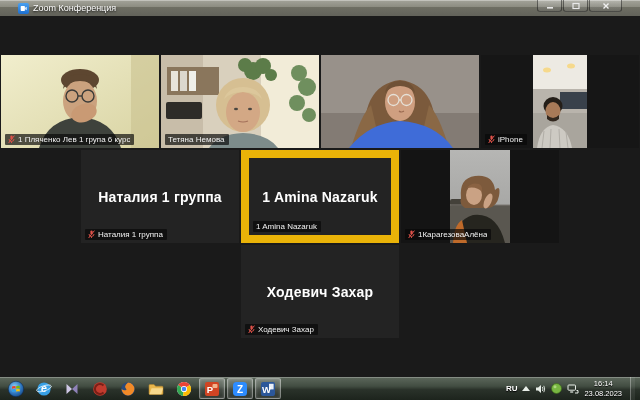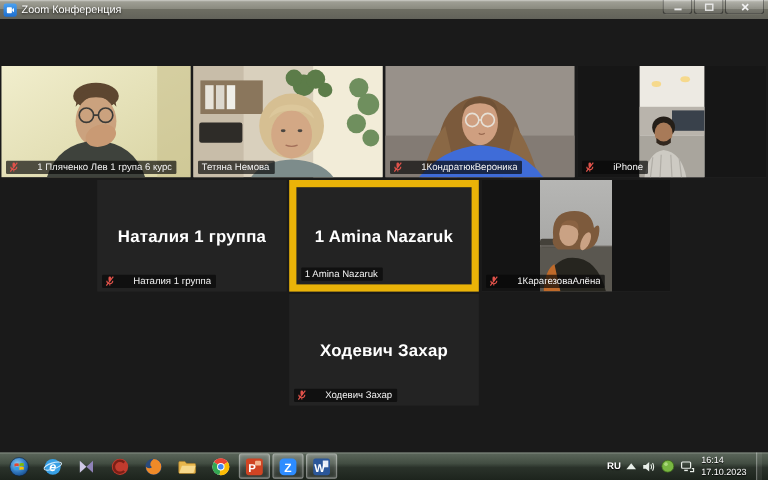--- a/index.html
+++ b/index.html
@@ -2,58 +2,58 @@
 <html><head>
 <meta charset="utf-8">
 <style>
   html,body{margin:0;padding:0;background:#000;}
   *{box-sizing:border-box;font-family:"Liberation Sans",sans-serif;}
   .screen{position:relative;width:640px;height:400px;overflow:hidden;background:#1a1a1a;}
 
   
   .titlebar{position:absolute;top:0;left:0;right:0;height:16px;
     background:linear-gradient(180deg,#a3a399 0%,#8b8b80 45%,#6e6e63 46%,#62625a 100%);
-    display:flex;align-items:center;padding:0 3px;box-shadow:inset 0 1px 0 rgba(255,255,255,.35),0 1px 0 #0a0a0a;}
+    display:flex;align-items:center;padding:0 18px;box-shadow:inset 0 1px 0 rgba(255,255,255,.35),0 1px 0 #0a0a0a;}
   .app-ico{width:11px;height:11px;border-radius:2px;background:linear-gradient(180deg,#4aa0f0,#1d6fd0);
     display:inline-flex;align-items:center;justify-content:center;margin-right:4px;flex:0 0 auto;}
   .title{font-size:9px;color:#fff;text-shadow:0 1px 2px rgba(0,0,0,.8);white-space:nowrap;}
   .wc{margin-left:auto;display:flex;gap:1px;align-self:flex-start;}
   .wcb{width:25px;height:12px;border:1px solid rgba(0,0,0,.45);border-top:none;
     background:linear-gradient(180deg,rgba(255,255,255,.22),rgba(120,120,120,.18));
     border-radius:0 0 3px 3px;display:flex;align-items:center;justify-content:center;color:#eee;}
   .wcb.close{width:33px;}
   .wcb svg{display:block;}
 
   
   .client{position:absolute;top:16px;bottom:23px;left:0;right:0;background:#1a1a1a;}
   .vgrid{padding-top:39px;}
   .vrow{display:flex;justify-content:center;gap:2px;margin-bottom:2px;}
   .tile{position:relative;width:158px;height:93px;background:#232323;overflow:hidden;flex:0 0 auto;}
-  .tile.active{border:6px solid #eab308;}
+  .tile.active{border:8px solid #eab308;}
   .tile .feed{position:absolute;inset:0;width:100%;height:100%;}
   .big{position:absolute;inset:0;display:flex;align-items:center;justify-content:center;
     color:#fff;font-size:14px;font-weight:bold;letter-spacing:.2px;white-space:pre;}
-  .plate{position:absolute;left:4px;bottom:3px;display:inline-flex;align-items:flex-end;gap:16px;
+  .plate{position:absolute;left:4px;bottom:3px;display:inline-flex;align-items:flex-end;gap:3px;
     background:rgba(8,8,8,.68);padding:1px 4px 1px 3px;border-radius:1px;max-width:150px;}
   .plate span{color:#f2f2f2;font-size:8px;white-space:nowrap;overflow:hidden;text-overflow:ellipsis;}
   .micm{flex:0 0 auto;}
 
   
   .taskbar{position:absolute;left:0;right:0;bottom:0;height:23px;
     background:linear-gradient(180deg,#5d685c 0%,#424d42 40%,#2a322a 55%,#1d241d 100%);
     box-shadow:inset 0 1px 0 rgba(255,255,255,.25);display:flex;align-items:center;padding:0 2px;}
   .tb-btn{width:26px;height:21px;display:flex;align-items:center;justify-content:center;
     border-radius:2px;margin:0 1px;flex:0 0 auto;}
   .tb-btn.running{background:linear-gradient(180deg,rgba(255,255,255,.22),rgba(255,255,255,.06));
     border:1px solid rgba(255,255,255,.38);box-shadow:inset 0 0 3px rgba(255,255,255,.25);}
   .tray{margin-left:auto;display:flex;align-items:center;gap:5px;padding-right:3px;}
   .tray-lang{color:#fff;font-size:8px;font-weight:bold;text-shadow:0 1px 1px #000;margin-left:22px;}
   .tray-arrow{width:0;height:0;border-left:4px solid transparent;border-right:4px solid transparent;
     border-bottom:5px solid #e8eee8;}
-  .clock{color:#fff;font-size:7.5px;line-height:1.25;text-shadow:0 1px 1px #000;}
+  .clock{color:#fff;font-size:7.5px;line-height:1.25;text-align:center;text-shadow:0 1px 1px #000;}
   .show-desktop{width:5px;height:23px;border-left:1px solid rgba(255,255,255,.3);
     background:rgba(255,255,255,.07);margin-left:3px;}
 </style>
 </head>
 <body>
 
 <div class="screen">
 
   <div class="titlebar">
     <span class="app-ico">
@@ -164,28 +164,20 @@
             <ellipse cx="79" cy="47" rx="15" ry="19" fill="#cf9f80"></ellipse>
             <path d="M64 38 Q66 26 79 26 Q92 26 94 38 Q88 31 79 31 Q70 31 64 38 Z" fill="#6f5136"></path>
             <g stroke="#e6e0d6" stroke-width="1.3" fill="none">
               <circle cx="72.5" cy="45" r="5.5"></circle>
                 <circle cx="85.5" cy="45" r="5.5"></circle>
                 <line x1="78" y1="45" x2="80" y2="45"></line>
             </g>
             <path d="M78 56 Q80 58 83 56" stroke="#9a6a50" stroke-width="1.1" fill="none"></path>
             <path d="M28 93 Q48 68 79 66 Q114 68 132 93 Z" fill="#3f6cd8"></path>
           </svg>
-          <div class="plate">
-            <svg class="micm" width="7" height="9" viewBox="0 0 7 9">
-              <rect x="2.4" y="0.5" width="2.2" height="4" rx="1.1" fill="#e0524a"></rect>
-              <path d="M1 4 Q1 6.4 3.5 6.4 Q6 6.4 6 4 M3.5 6.4 L3.5 8" stroke="#e0524a" stroke-width=".9" fill="none"></path>
-              <line x1="0.6" y1="8" x2="6.4" y2="0.6" stroke="#e0524a" stroke-width="1"></line>
-            </svg>
-            <span>1КондратюкВероника</span>
-          </div>
         </div>
 
         <div class="tile">
           <svg class="feed" viewBox="0 0 158 93" preserveAspectRatio="none">
             <rect width="158" height="93" fill="#161616"></rect>
             <rect x="52" width="54" height="93" fill="#edeae3"></rect>
             <ellipse cx="66" cy="15" rx="4" ry="2.5" fill="#f6d98c"></ellipse>
             <ellipse cx="90" cy="11" rx="4" ry="2.5" fill="#f6d98c"></ellipse>
             <rect x="52" y="34" width="54" height="24" fill="#b9b4ac"></rect>
             <rect x="79" y="37" width="27" height="17" fill="#39414b"></rect>
@@ -386,19 +378,19 @@
         <circle cx="5.5" cy="5.5" r="5" fill="#79b742" stroke="#3f6a1e" stroke-width=".7"></circle>
         <circle cx="4" cy="3.8" r="1.5" fill="#b9e08c" opacity=".8"></circle>
       </svg>
       <svg width="12" height="10" viewBox="0 0 12 10">
         <rect x="1" y="1" width="7.5" height="5.2" rx=".8" fill="none" stroke="#e8eee8" stroke-width="1"></rect>
         <rect x="3.2" y="7.4" width="3" height="1.2" fill="#e8eee8"></rect>
         <path d="M9.5 6.5 L11 6.5 L11 9 L8 9" stroke="#e8eee8" stroke-width="1" fill="none"></path>
       </svg>
       <div class="clock">
         <div>16:14</div>
-        <div>17.10.2023</div>
+        <div>23.08.2023</div>
       </div>
       <div class="show-desktop"></div>
     </div>
   </div>
 
 </div>
 
 </body></html>

